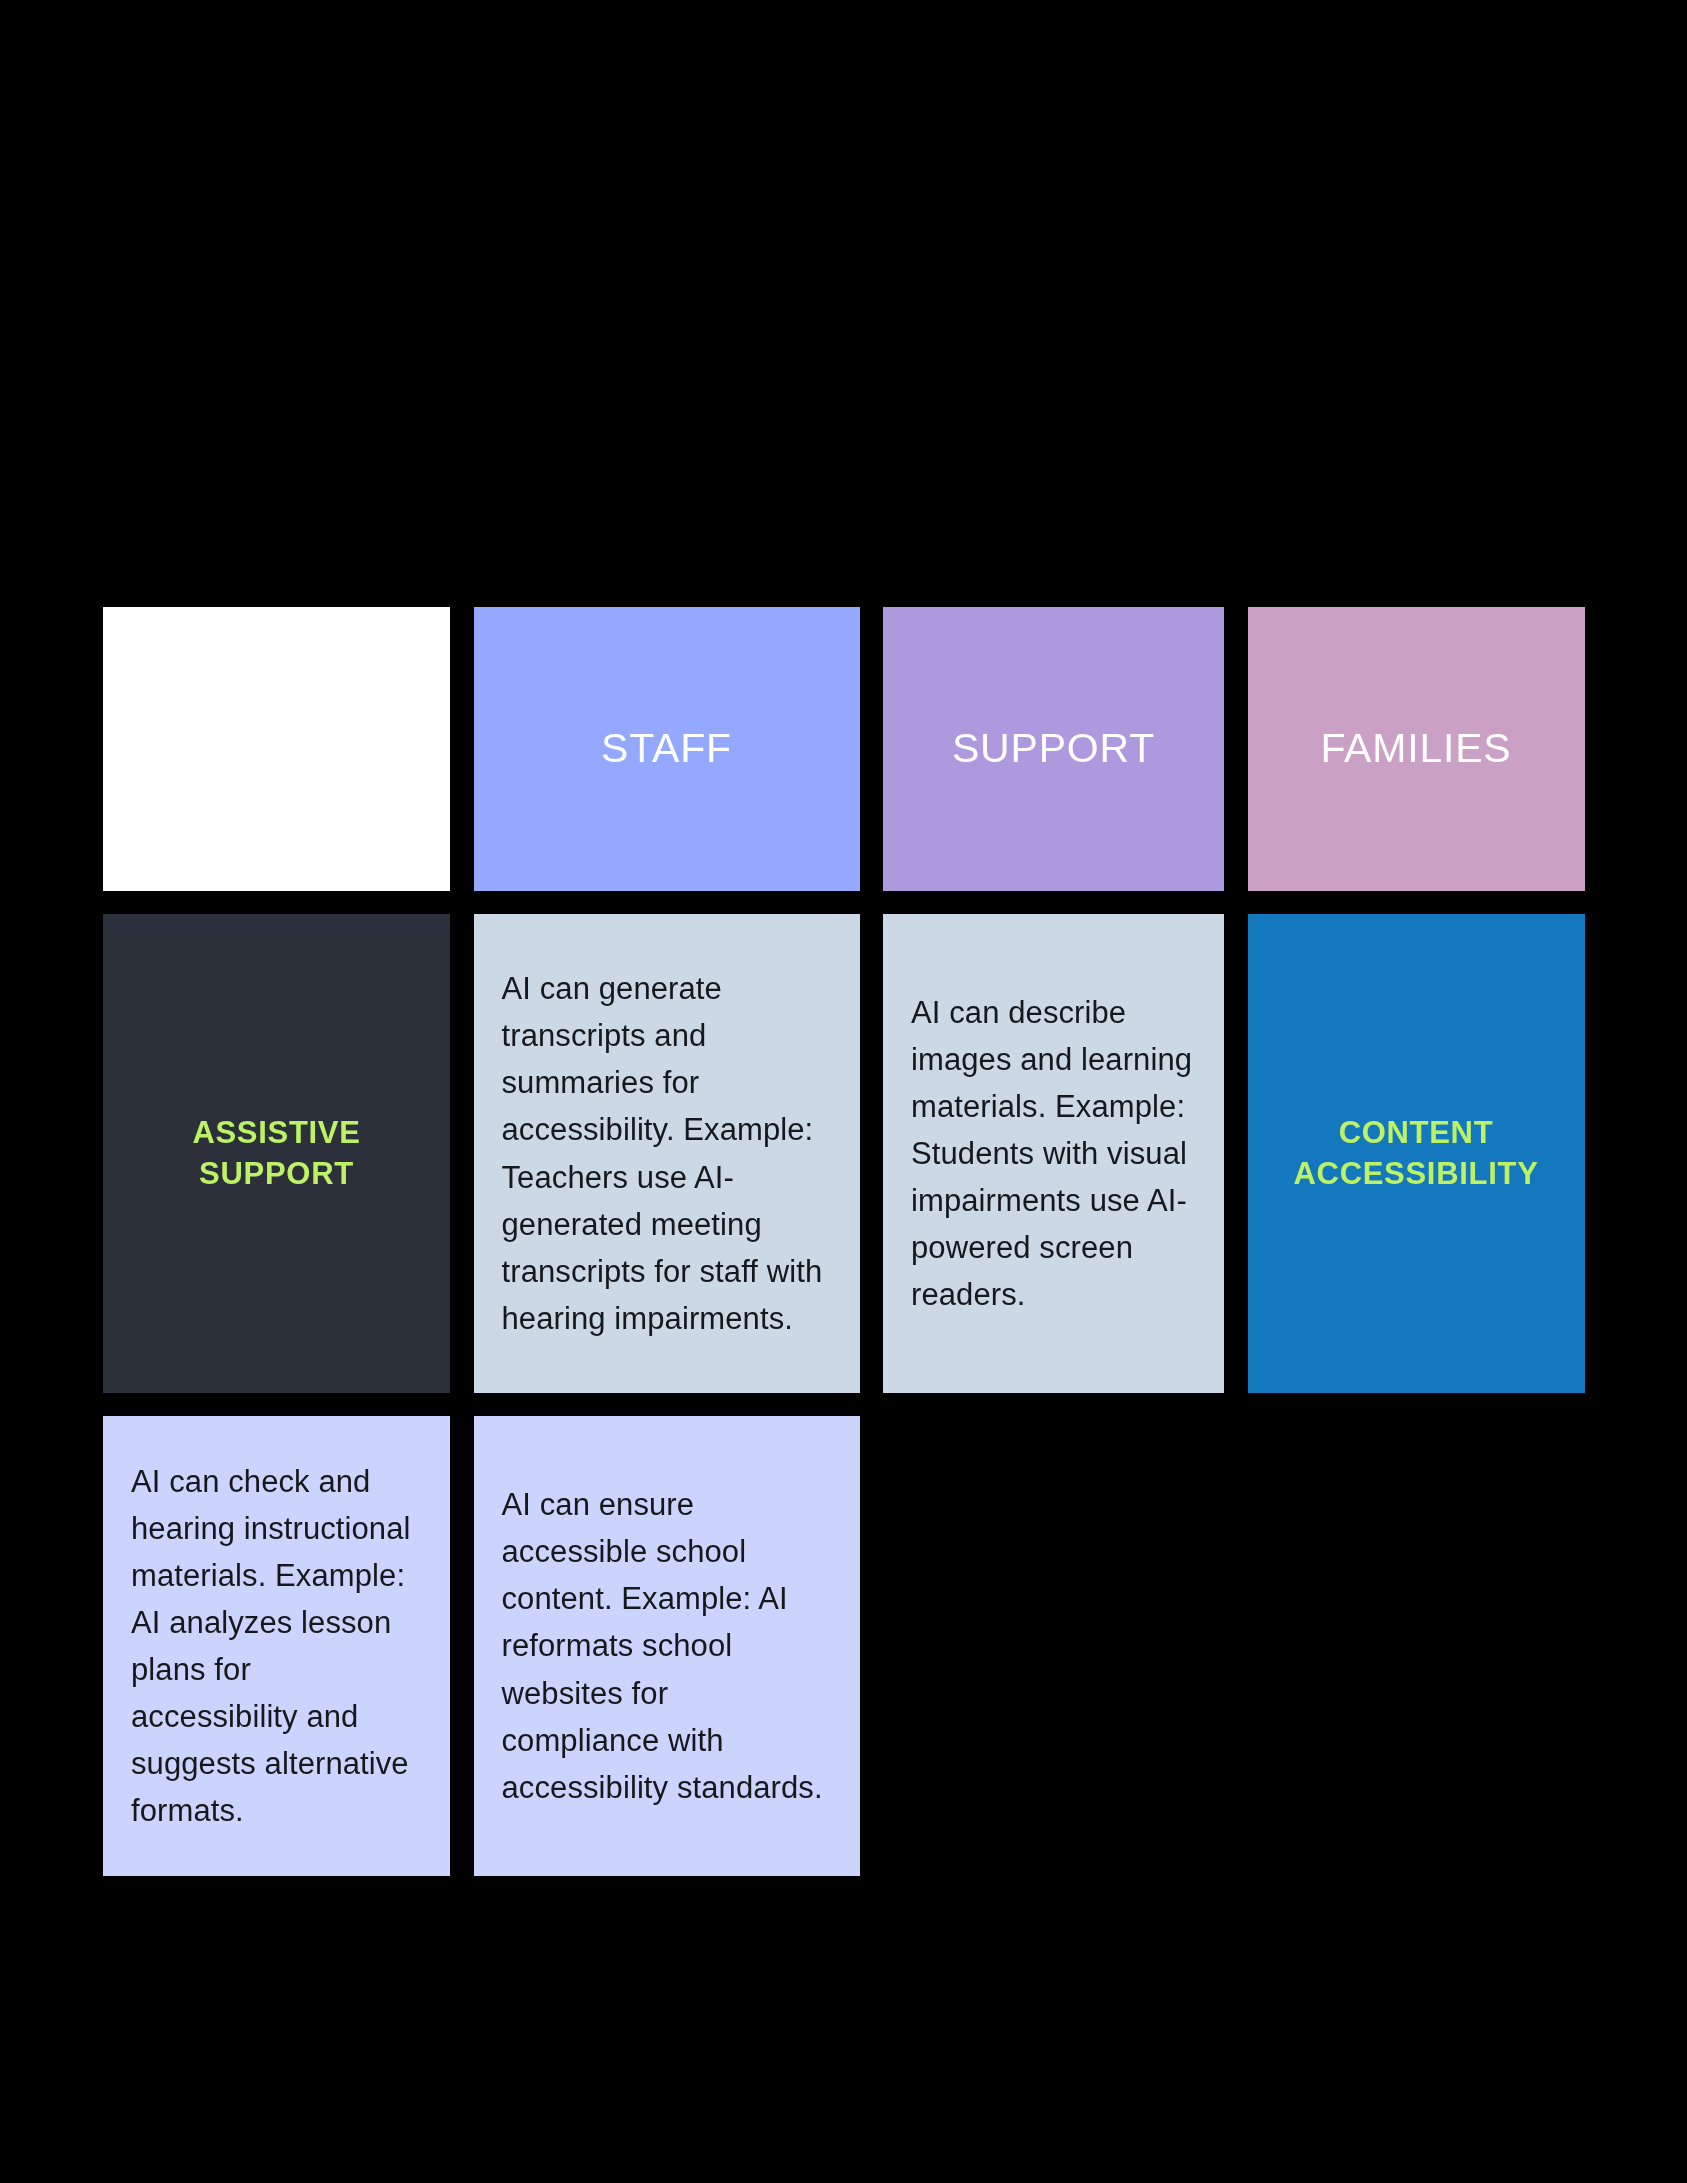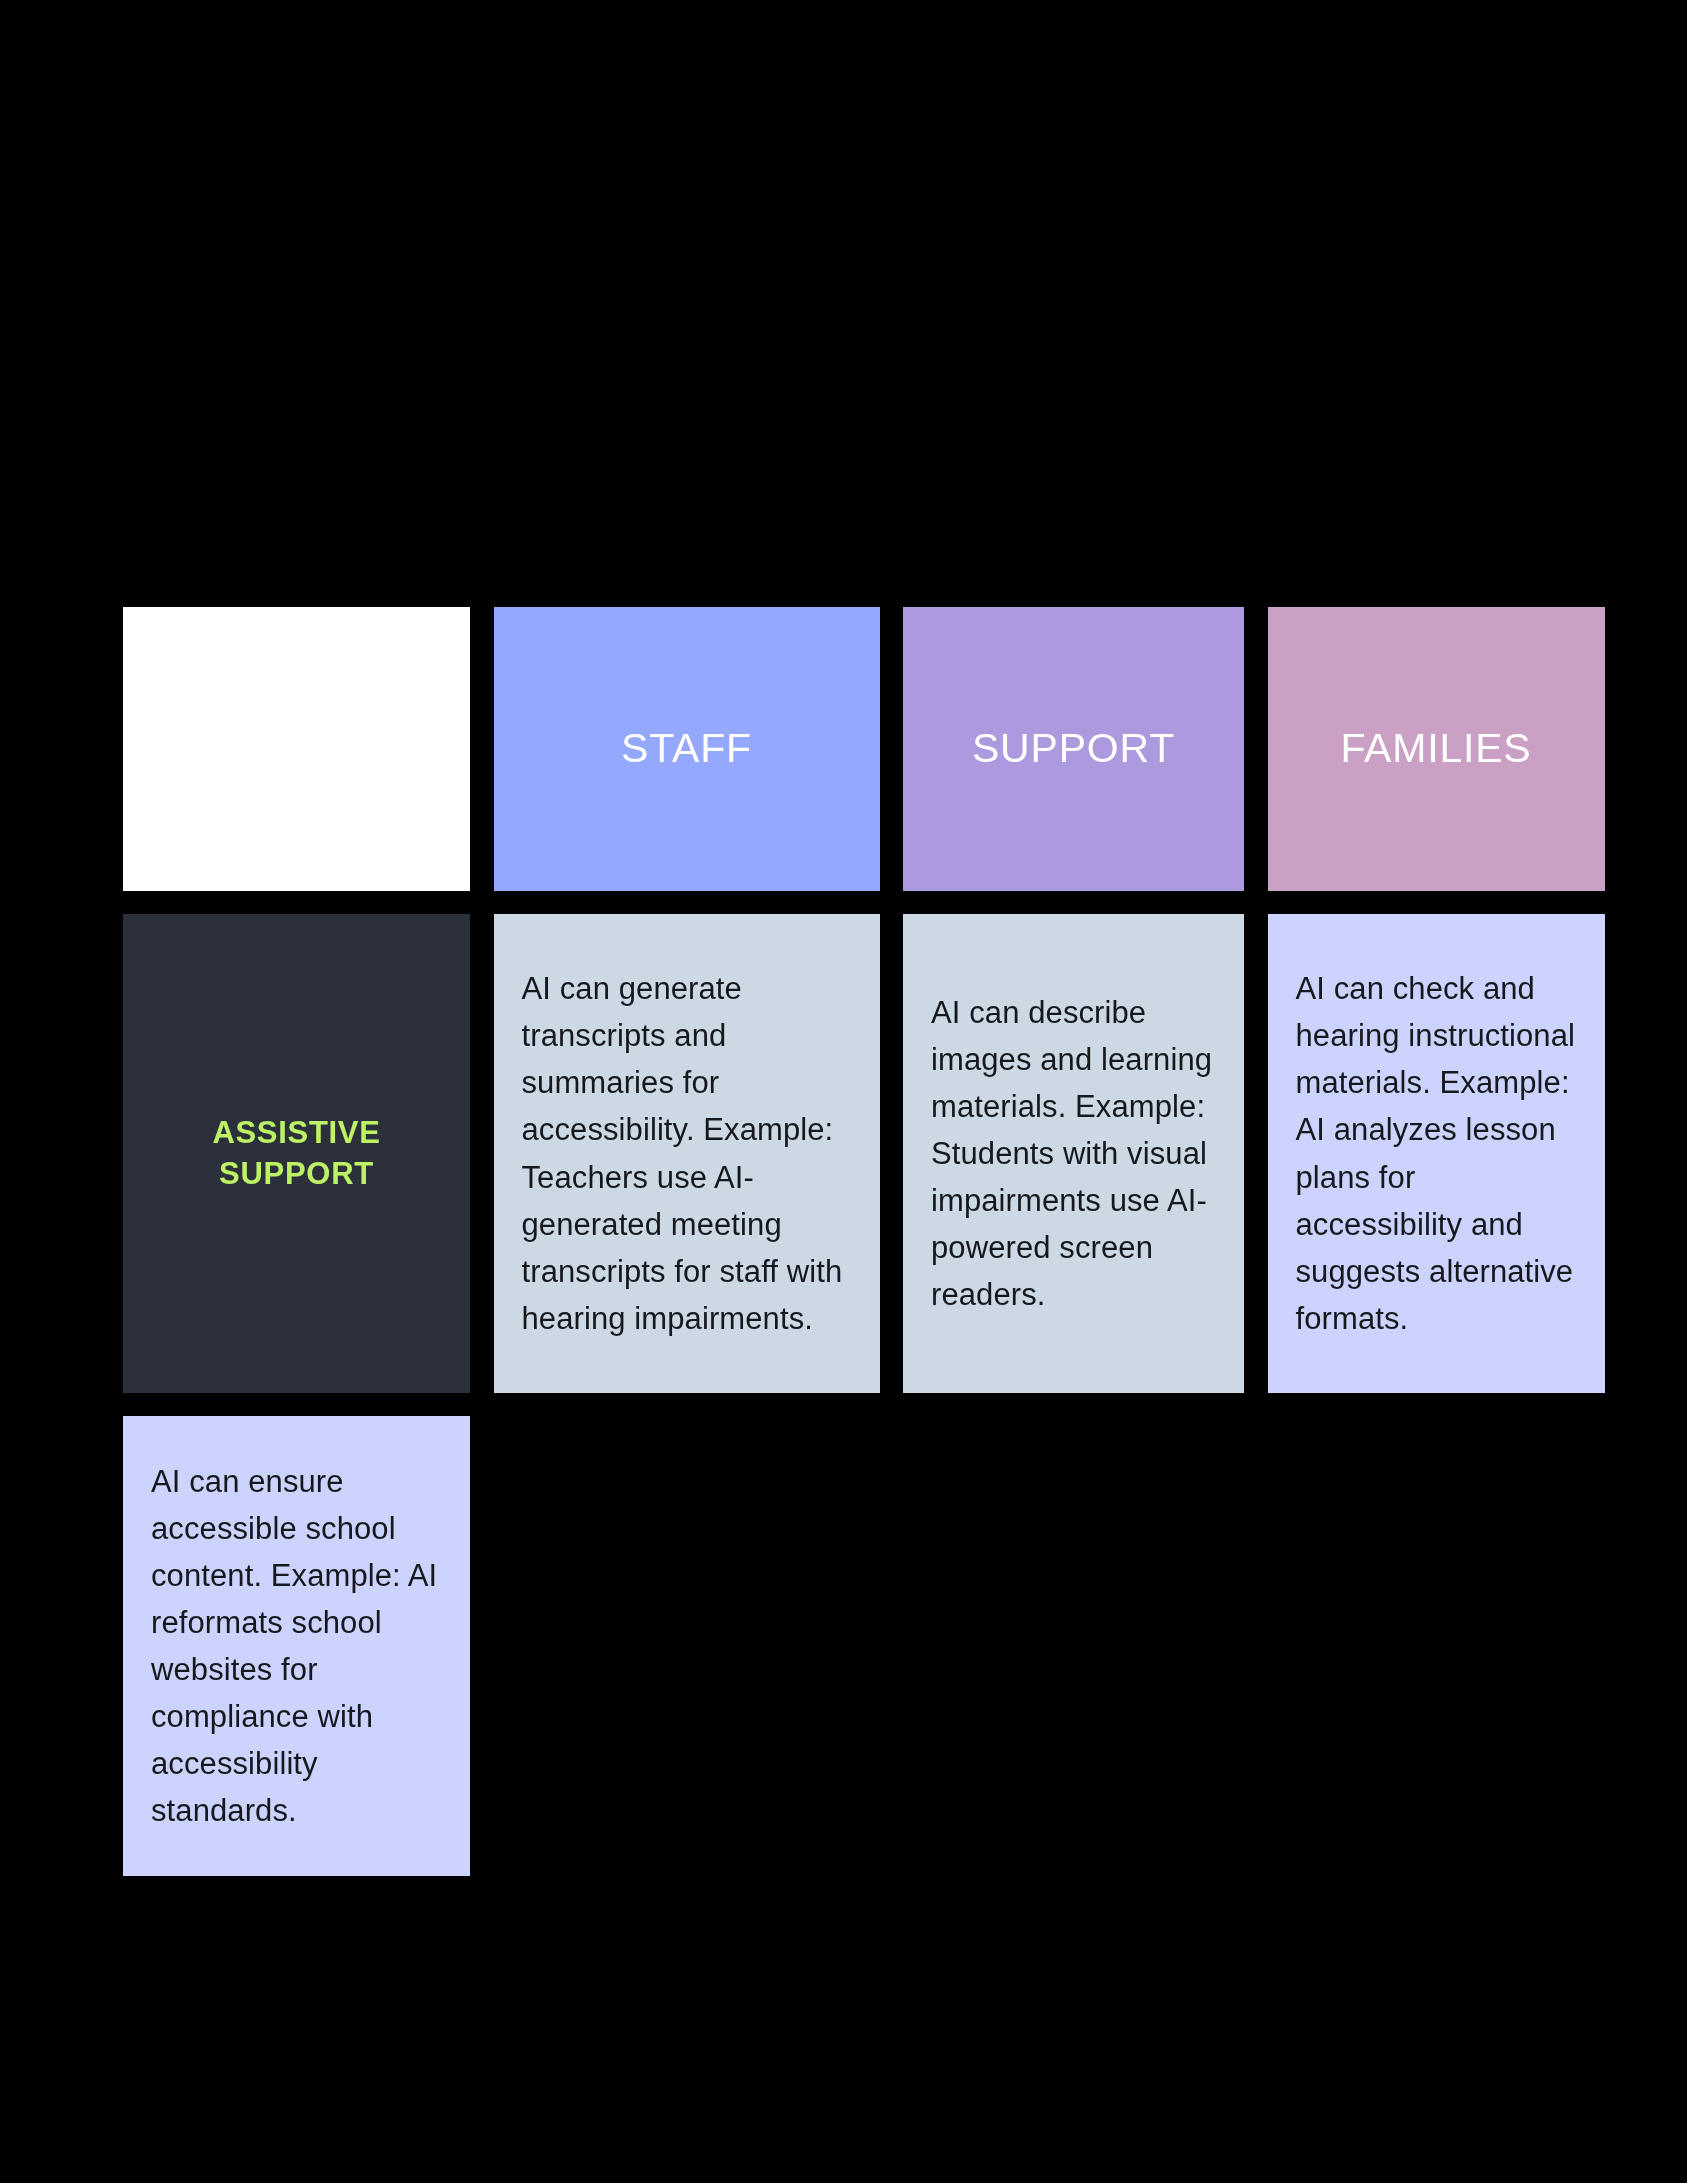--- a/index.html
+++ b/index.html
@@ -21,21 +21,20 @@
     left: 103px;
     top: 607px;
     width: 1480px;
     height: 1269px;
     display: grid;
     grid-template-columns: 347px 386px 341px 337px;
     grid-template-rows: 284px 479px 460px;
     column-gap: 23.5px;
     row-gap: 23px;
     box-sizing: border-box;
-    margin-left: 20px;
   }
 
   .cell {
     box-sizing: border-box;
     overflow: hidden;
   }
 
   
   .hdr {
     display: flex;
@@ -109,20 +108,23 @@
 
   <div class="cell body-cell" style="background:#ccd8e4">
     <span class="body-text">AI can generate transcripts and summaries for accessibility. Example: Teachers use AI-generated meeting transcripts for staff with hearing impairments.</span>
   </div>
 
   <div class="cell body-cell" style="background:#ccd8e4">
     <span class="body-text">AI can describe images and learning materials. Example: Students with visual impairments use AI-powered screen readers.</span>
   </div>
 
 
+  <div class="cell rowlabel" style="background:#1378bd">
+    <span class="rowlabel-text">CONTENT ACCESSIBILITY</span>
+  </div>
 
   <div class="cell body-cell" style="background:#ccd3fd">
     <span class="body-text">AI can check and hearing instructional materials. Example: AI analyzes lesson plans for accessibility and suggests alternative formats.</span>
   </div>
 
 
   <div class="cell body-cell" style="background:#ccd3fd">
     <span class="body-text">AI can ensure accessible school content. Example: AI reformats school websites for compliance with accessibility standards.</span>
   </div>
 

